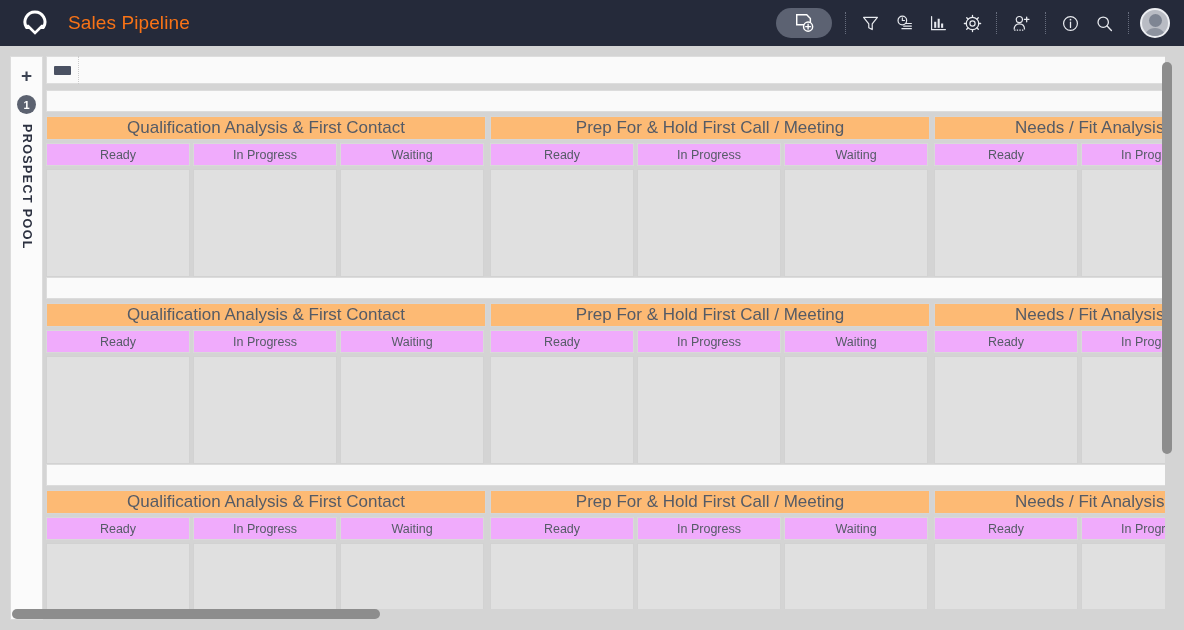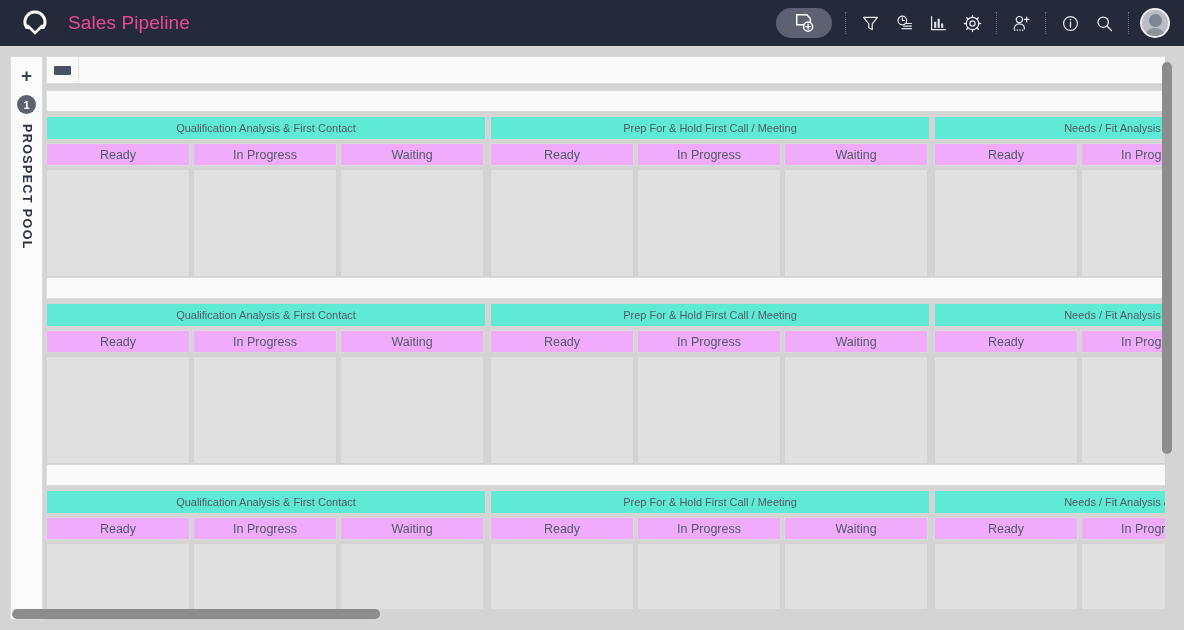--- a/index.html
+++ b/index.html
@@ -21,21 +21,21 @@
     width: 1184px; height: 46px;
     background: #252a3a;
     display: flex; align-items: center;
   }
   .brand-logo {
     margin-left: 20px; width: 30px; height: 30px;
     display: flex; align-items: center; justify-content: center;
   }
   .app-title {
     margin-left: 18px;
-    color: #ec4899;
+    color: #f97316;
     font-size: 19px;
     font-weight: normal;
     letter-spacing: 0.1px;
   }
   .header-tools {
     margin-left: auto; margin-right: 14px;
     display: flex; align-items: center; height: 46px;
   }
   .tool-btn {
     width: 34px; height: 30px;
@@ -134,24 +134,24 @@
     background-color: #fafafa;
     background-image: radial-gradient(circle, #d2d2d2 0.6px, transparent 0.7px);
     background-size: 4px 4px;
     border: 1px solid #dcdcdc;
     margin-bottom: 4px;
   }
   .lane-groups { display: flex; }
   .group { margin-right: 4px; }
   .group-title {
     height: 24px;
-    background: #5eead4;
+    background: #fdba74;
     border: 1px solid #d6d6d6;
     display: flex; align-items: center; justify-content: center;
-    font-size: 11px; color: #555b66;
+    font-size: 17px; color: #555b66;
     white-space: nowrap; overflow: hidden;
   }
   .group-cols { display: flex; margin-top: 3px; }
   .col { margin-right: 3px; }
   .col:last-child { margin-right: 0; }
   .col-head {
     height: 23px;
     background: #f0abfc;
     border: 1px solid #d9d9d9;
     display: flex; align-items: center; justify-content: center;

